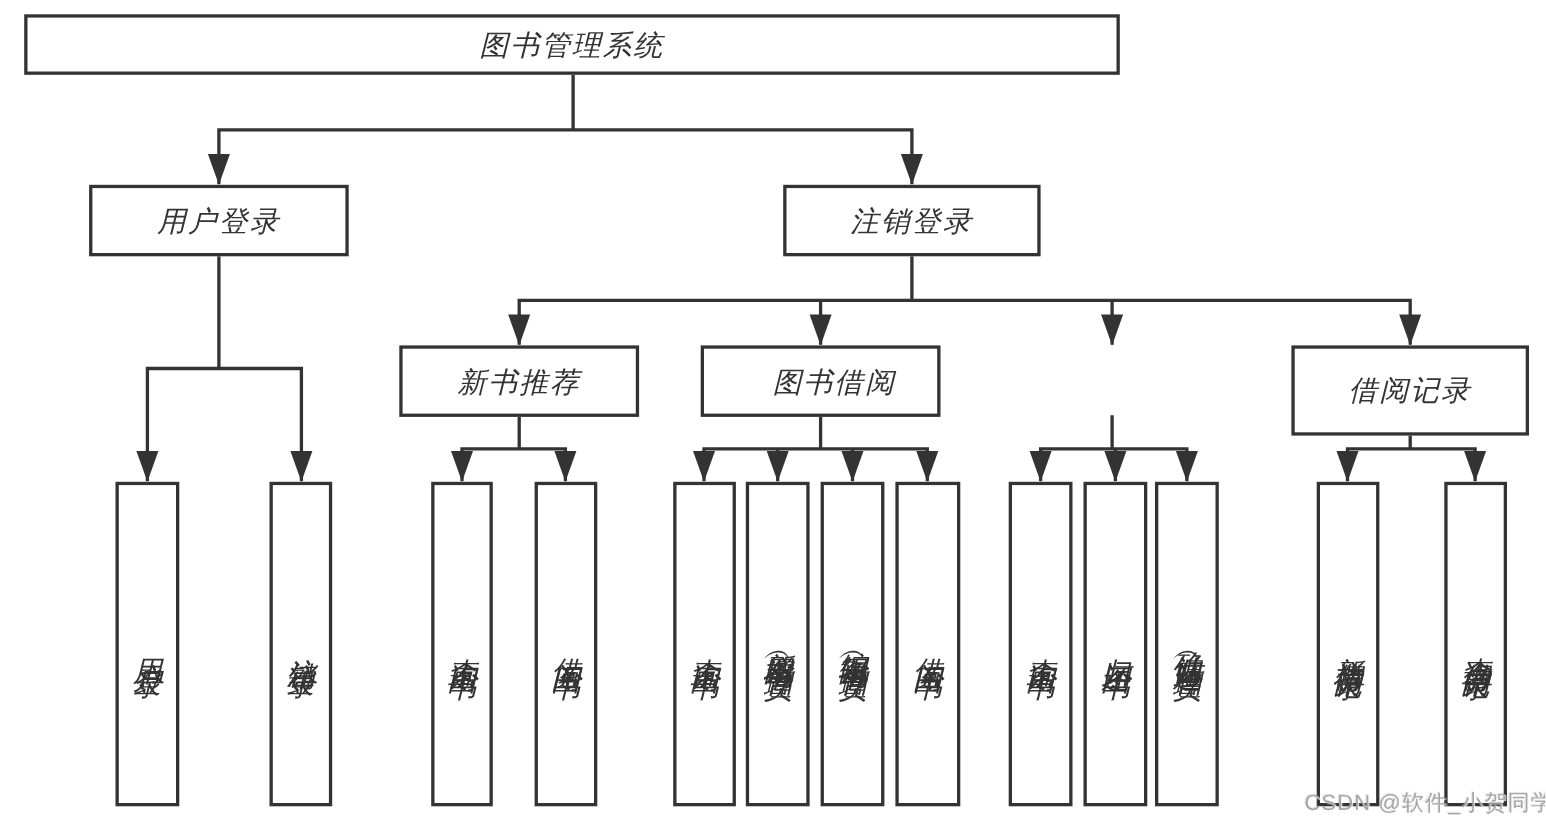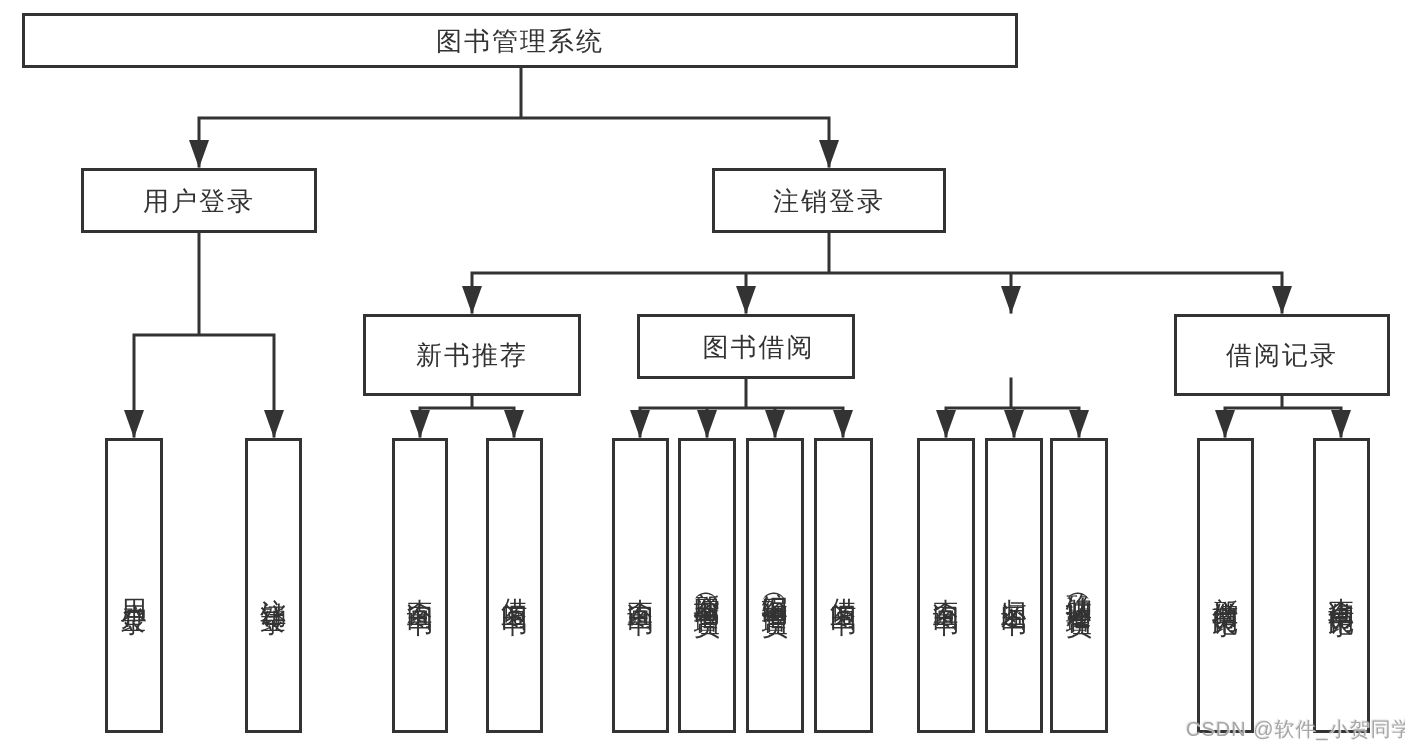--- a/index.html
+++ b/index.html
@@ -19,20 +19,21 @@
   #wires path{stroke:var(--line);stroke-width:3;fill:none;stroke-linecap:square;}
   #wires polygon{fill:var(--line);stroke:none;}
   .box{
     position:absolute;
     box-sizing:border-box;
     border:3px solid var(--line);
     background:#ffffff;
     display:flex;align-items:center;justify-content:center;
     color:var(--text);
     z-index:2;
+    font-style:italic;
   }
   .box.h span{
     font-size:26px;letter-spacing:2px;white-space:nowrap;line-height:1;
   }
   .box.v span{
     writing-mode:vertical-rl;
     font-size:26px;letter-spacing:4px;line-height:1.1;
     white-space:nowrap;
   }
   .box.v.long span{letter-spacing:3px;}
@@ -102,21 +103,21 @@
     <span>图书管理系统</span>
   </div>
 
   <div class="box h" style="left:81px;top:168px;width:236px;height:65px;">
     <span>用户登录</span>
   </div>
   <div class="box h" style="left:712px;top:168px;width:234px;height:65px;">
     <span>注销登录</span>
   </div>
 
-  <div class="box h" style="left:363px;top:314px;width:218px;height:82px;">
+  <div class="box h" style="left:363px;top:314px;width:218px;height:65px;">
     <span>新书推荐</span>
   </div>
   <div class="box h" style="left:637px;top:314px;width:218px;height:65px;padding-left:25px;">
     <span>图书借阅</span>
   </div>
   <div class="box h" style="left:1174px;top:314px;width:216px;height:82px;">
     <span>借阅记录</span>
   </div>
 
   <div class="box v" style="left:105px;top:438px;width:58px;height:295px;">

